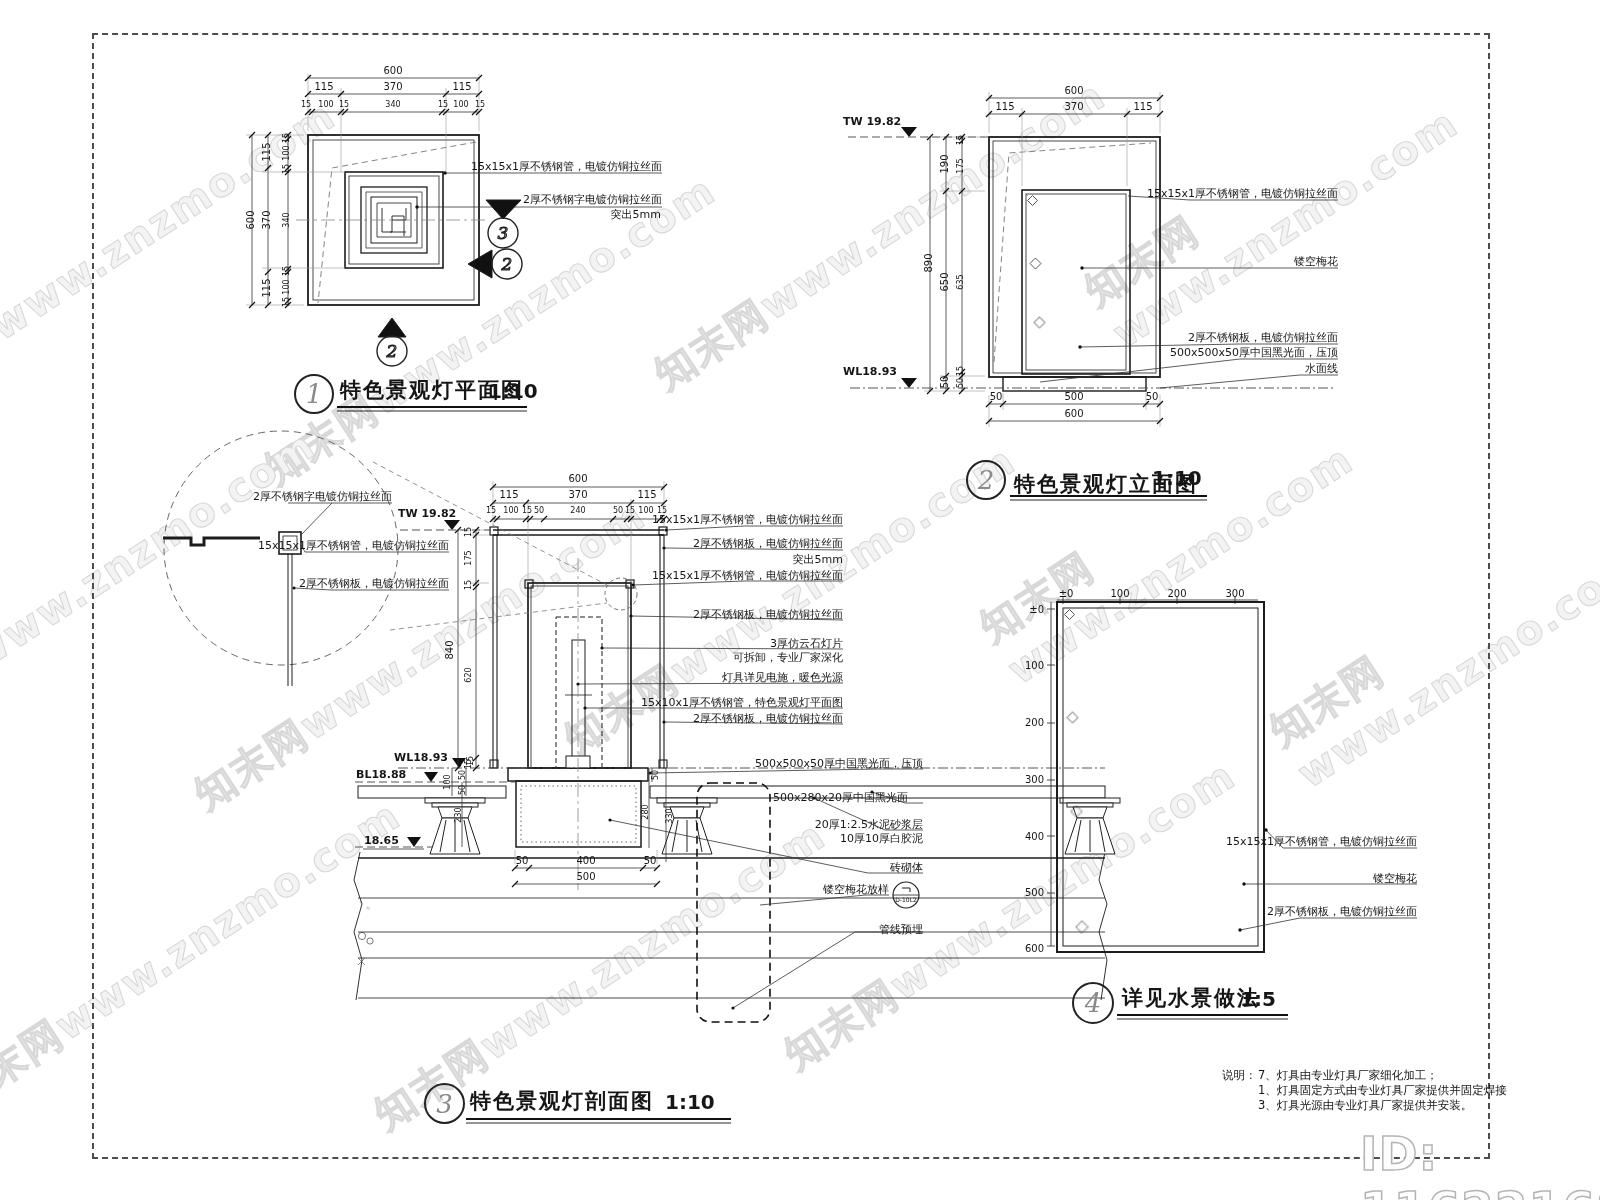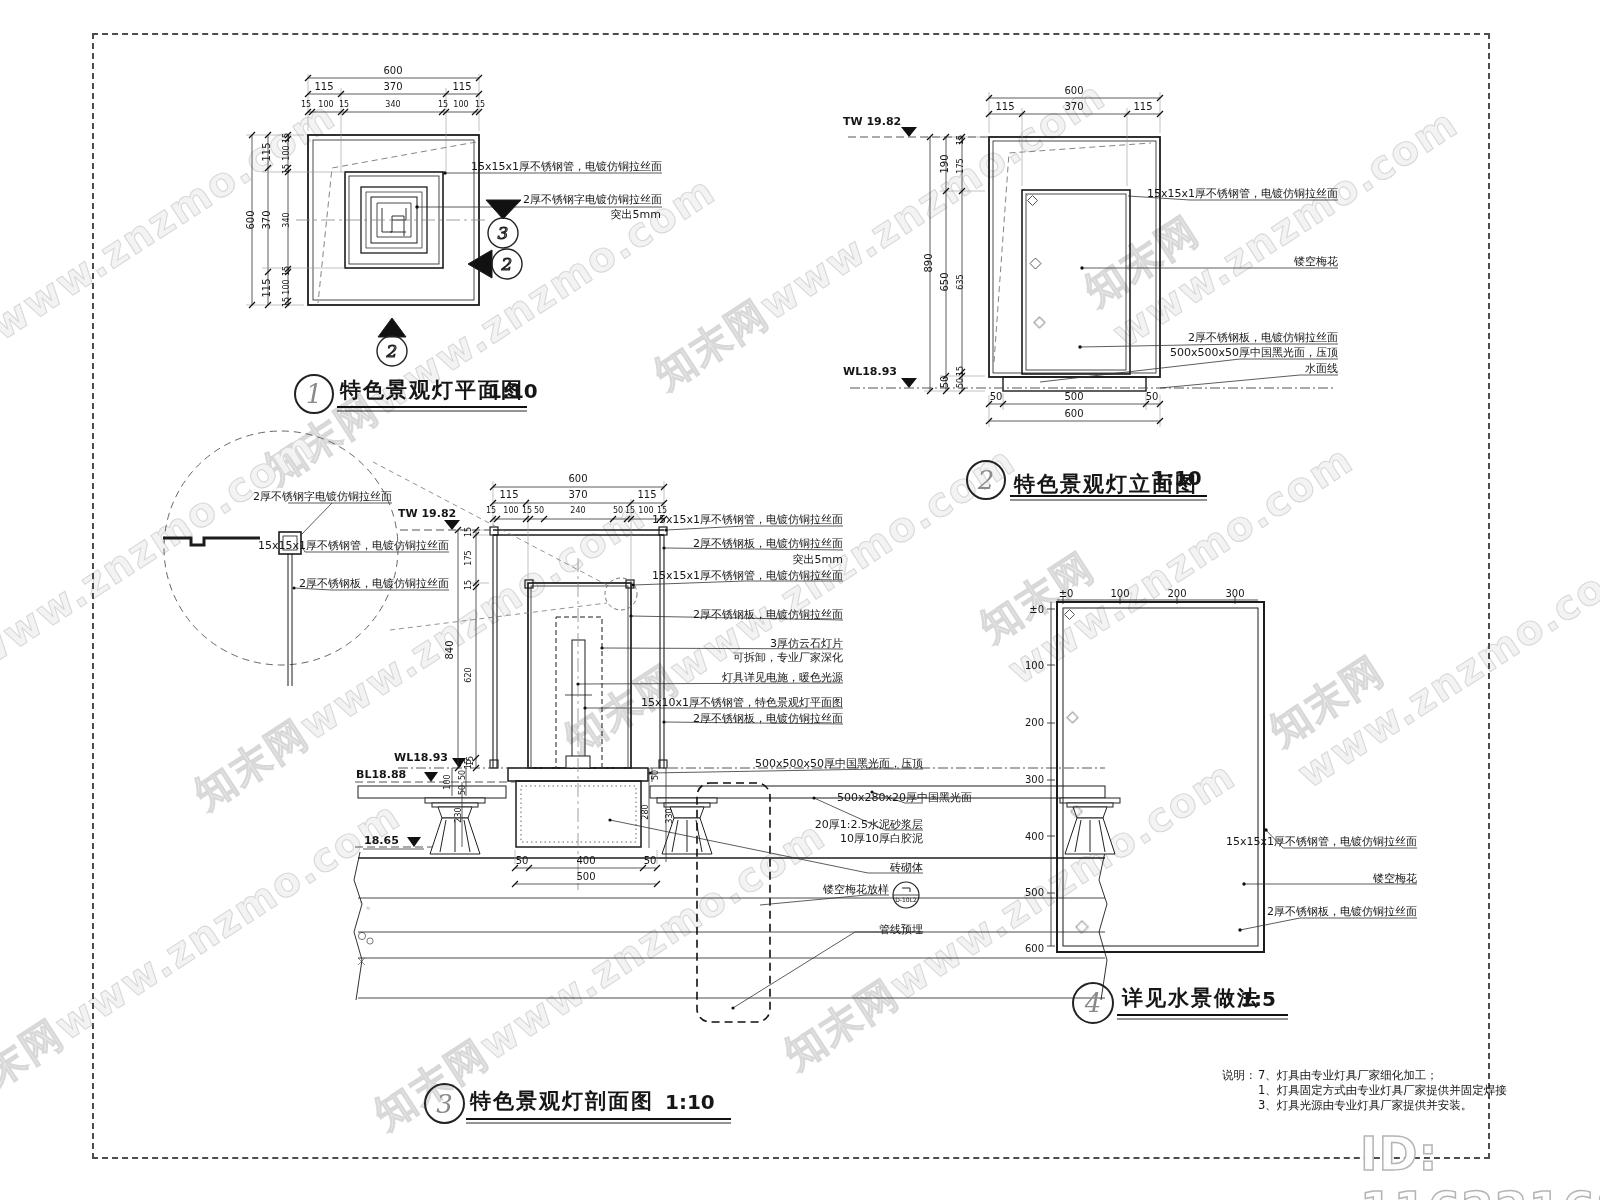--- a/index.html
+++ b/index.html
@@ -454,21 +454,21 @@
   <span class="lbl ann r" style="left:843px;top:543px">2厚不锈钢板，电镀仿铜拉丝面</span>
   <span class="lbl ann r" style="left:843px;top:559px">突出5mm</span>
   <span class="lbl ann r" style="left:843px;top:575px">15x15x1厚不锈钢管，电镀仿铜拉丝面</span>
   <span class="lbl ann r" style="left:843px;top:614px">2厚不锈钢板，电镀仿铜拉丝面</span>
   <span class="lbl ann r" style="left:843px;top:643px">3厚仿云石灯片</span>
   <span class="lbl ann r" style="left:843px;top:657px">可拆卸，专业厂家深化</span>
   <span class="lbl ann r" style="left:843px;top:677px">灯具详见电施，暖色光源</span>
   <span class="lbl ann r" style="left:843px;top:702px">15x10x1厚不锈钢管，特色景观灯平面图</span>
   <span class="lbl ann r" style="left:843px;top:718px">2厚不锈钢板，电镀仿铜拉丝面</span>
   <span class="lbl ann r" style="left:923px;top:763px">500x500x50厚中国黑光面，压顶</span>
-  <span class="lbl ann r" style="left:972px;top:797px">500x280x20厚中国黑光面</span>
+  <span class="lbl ann r" style="left:908px;top:797px">500x280x20厚中国黑光面</span>
   <span class="lbl ann r" style="left:923px;top:824px">20厚1:2.5水泥砂浆层</span>
   <span class="lbl ann r" style="left:923px;top:838px">10厚10厚白胶泥</span>
   <span class="lbl ann r" style="left:923px;top:867px">砖砌体</span>
   <span class="lbl ann r" style="left:889px;top:889px">镂空梅花放样</span>
   <span class="lbl ann r" style="left:923px;top:929px">管线预埋</span>
   <span class="lbl tiny c" style="left:906px;top:900px">D-10L2</span>
   <div class="badge" style="left:424px;top:1083px;width:41px;height:41px;font-size:26px">
       <span>3</span>
     </div>
   <span class="lbl title" style="left:470px;top:1091px">特色景观灯剖面图</span>

